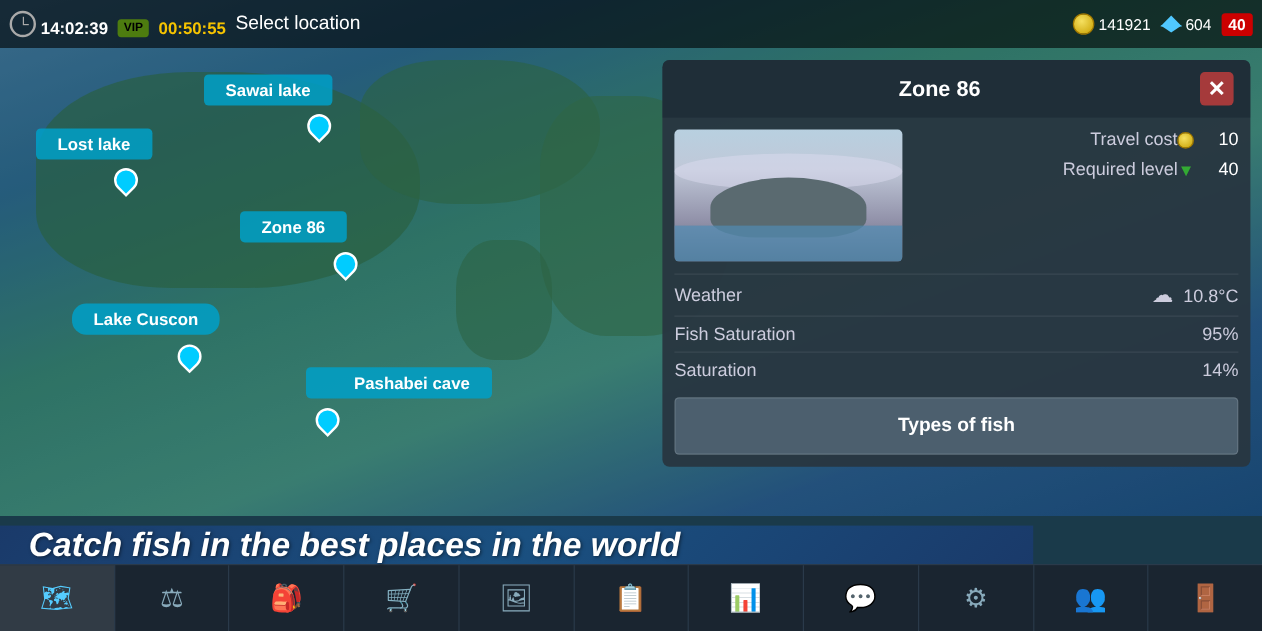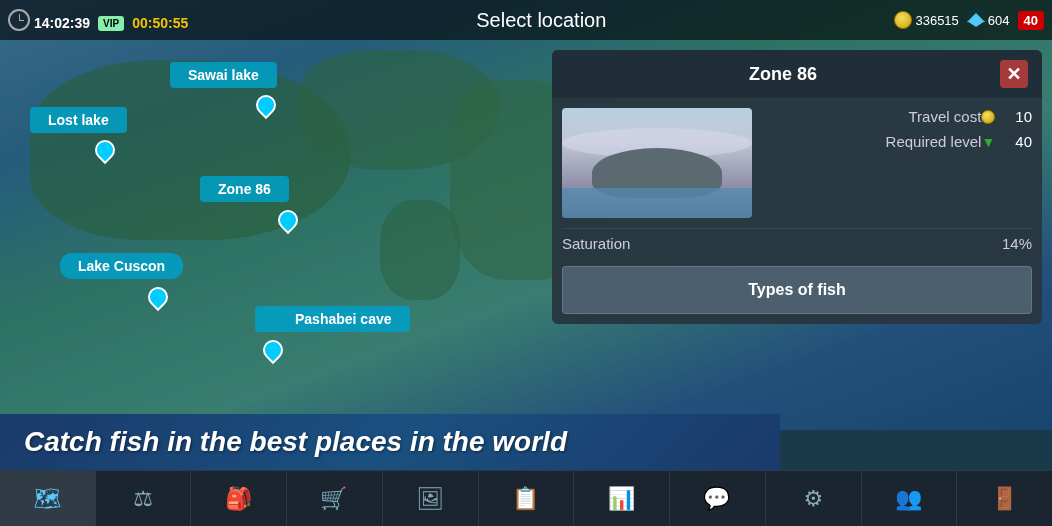--- a/index.html
+++ b/index.html
@@ -71,40 +71,39 @@
       top: 9px; left: 9px;
     }
 
     .time-text {
       color: #fff;
       font-size: 14px;
       font-weight: bold;
     }
 
     .vip-badge {
-      background: #86efac;
+      background: #4d7c0f;
       color: #000;
       font-size: 10px;
       font-weight: bold;
       padding: 2px 5px;
       border-radius: 3px;
       margin: 0 4px;
     }
 
     .timer-text {
       color: #f5c300;
       font-size: 14px;
       font-weight: bold;
     }
 
     .select-location-label {
       flex: 1;
-      text-align: center;
-      color: #fff;
-      font-size: 20px;
+      color: #fff;
+      font-size: 16px;
     }
 
     .top-bar-right {
       display: flex;
       align-items: center;
       gap: 8px;
       padding: 0 8px;
     }
 
     .currency {
@@ -325,23 +324,23 @@
       cursor: pointer;
       text-align: center;
       border: 1px solid rgba(255,255,255,0.15);
     }
 
     
     #bottom-banner {
       position: absolute;
       bottom: 56px;
       left: 0;
-      width: 780px;
+      width: 861px;
       background: linear-gradient(135deg, #1a3a6a 0%, #1a5080 50%, #1a3a6a 100%);
-      padding: 12px 24px;
+      padding: 0 24px;
       z-index: 15;
     }
 
     .banner-text {
       color: #fff;
       font-size: 28px;
       font-style: italic;
       font-weight: bold;
       text-shadow: 1px 1px 3px rgba(0,0,0,0.5);
     }
@@ -413,21 +412,21 @@
       <span class="clock-inner"></span>
     </div>
     <span class="time-text">14:02:39</span>
     <span class="vip-badge">VIP</span>
     <span class="timer-text">00:50:55</span>
   </div>
   <div class="select-location-label">Select location</div>
   <div class="top-bar-right">
     <div class="currency">
       <div class="coin-icon"></div>
-      <span>336515</span>
+      <span>141921</span>
     </div>
     <div class="currency">
       <div style="display:inline-flex;flex-direction:column;align-items:center;">
         <div class="diamond-icon"></div>
         <div class="diamond-bottom"></div>
       </div>
       <span>604</span>
     </div>
     <div class="level-badge">40</div>
   </div>
@@ -471,20 +470,31 @@
         <span class="label">Required level</span>
         <span class="value">
           <span style="color:#3a3;font-size:14px;">▼</span>
           <span>40</span>
         </span>
       </div>
     </div>
   </div>
   <div class="zone-details">
     <div class="zone-detail-row">
+      <span>Weather</span>
+      <span>
+        <span class="weather-icon">☁</span>
+        <span>10.8°C</span>
+      </span>
+    </div>
+    <div class="zone-detail-row">
+      <span>Fish Saturation</span>
+      <span>95%</span>
+    </div>
+    <div class="zone-detail-row">
       <span>Saturation</span>
       <span>14%</span>
     </div>
   </div>
   <div class="zone-buttons">
     <button class="zone-btn">Types of fish</button>
   </div>
 </div>
 
 <div id="bottom-banner">

